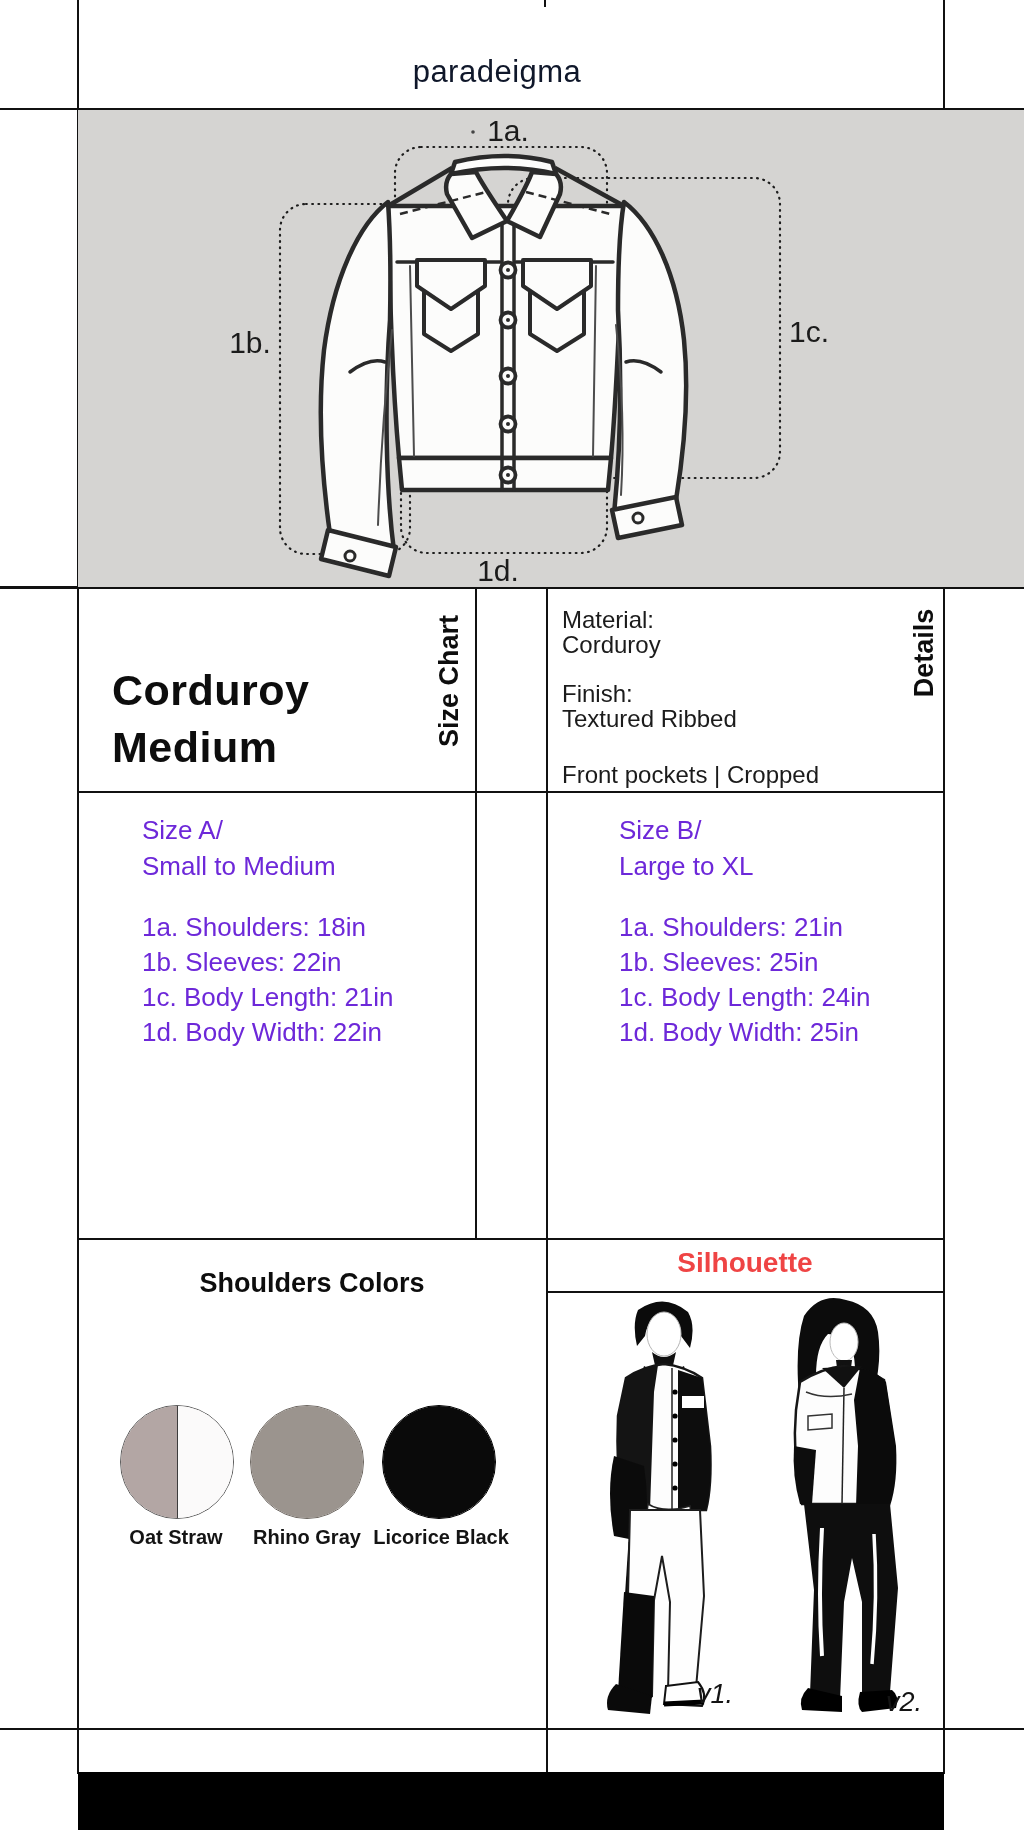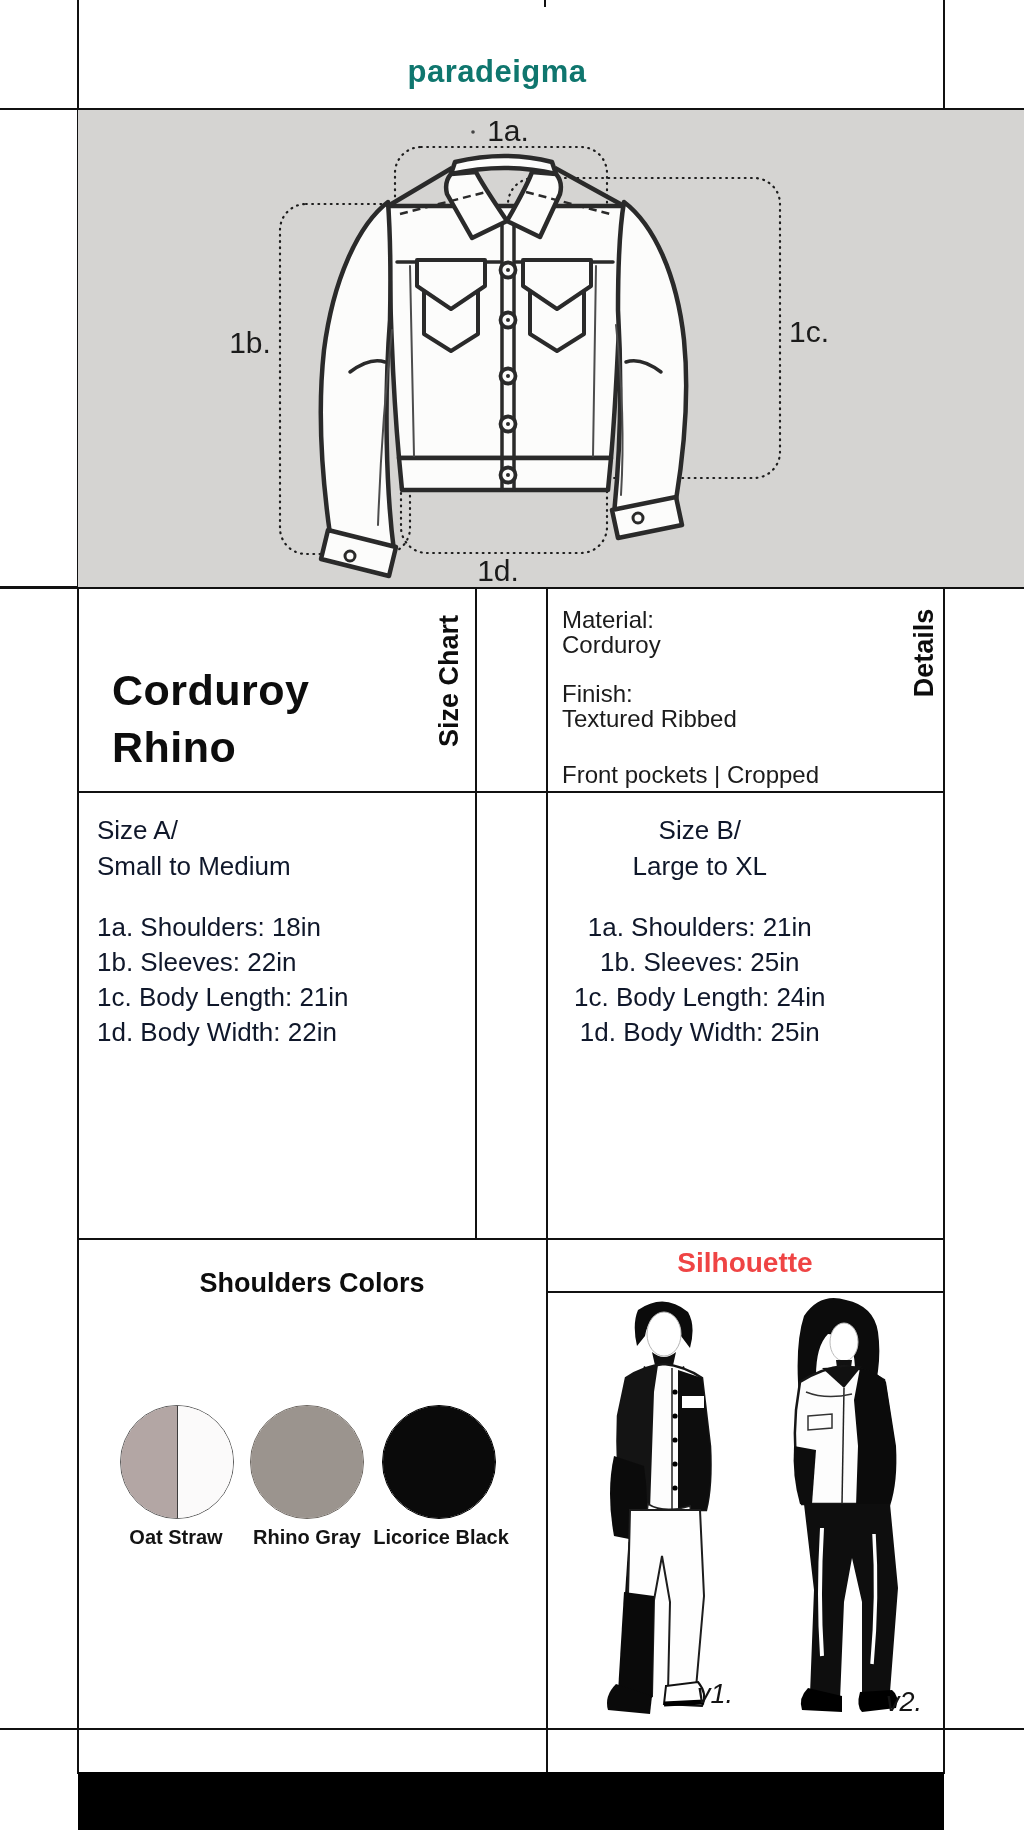--- a/index.html
+++ b/index.html
@@ -2,39 +2,39 @@
 <html><head>
 <meta charset="utf-8">
 <style>
   html,body{margin:0;padding:0;background:#ffffff;}
   .page{position:relative;width:1024px;height:1830px;background:#ffffff;
         font-family:"Liberation Sans",sans-serif;color:#111;overflow:hidden;}
   .hline,.vline{position:absolute;background:#111;}
   .abs{position:absolute;}
   
   .brand{position:absolute;top:54px;left:497px;transform:translateX(-50%);
-         font-size:31px;font-weight:700;letter-spacing:.5px;color:#0f766e;}
+         font-size:31px;font-weight:400;letter-spacing:.5px;color:#0f172a;}
   
   .panel{position:absolute;left:78px;top:110px;width:957px;height:477px;background:#d5d4d2;}
   .panel svg{display:block;}
   svg text{font-family:"Liberation Sans",sans-serif;}
   
   .title{position:absolute;left:112px;top:662px;font-size:43px;line-height:57px;
          font-weight:800;letter-spacing:.5px;color:#0d0d0d;}
   .rot{position:absolute;transform:translate(-50%,-50%) rotate(-90deg);
        font-weight:700;white-space:nowrap;color:#0d0d0d;}
   .rot-sizechart{left:449px;top:681px;font-size:27px;}
   .rot-details{left:924px;top:653px;font-size:27px;}
   
   .material{position:absolute;left:562px;top:607px;font-size:24px;line-height:25px;color:#1b1b1b;}
   .material .gap1{margin-top:24px;}
   .material .gap2{margin-top:31px;}
   
-  .sizecol{position:absolute;top:812px;font-size:26px;color:#0f172a;}
-  .sizecol.a{left:97px;}  .sizecol.b{left:574px;text-align:center;}
+  .sizecol{position:absolute;top:812px;font-size:26px;color:#6d28d9;margin-left:45px;}
+  .sizecol.a{left:97px;}  .sizecol.b{left:574px;}
   .sizecol .head{line-height:36px;}
   .sizecol .rows{margin-top:26px;line-height:35px;}
   .sizecol .rows b{font-weight:400;}
   
   .colors-heading{position:absolute;left:312px;top:1268px;transform:translateX(-50%);
                   font-size:27px;font-weight:700;color:#0d0d0d;white-space:nowrap;}
   .swatch{position:absolute;top:1405px;width:114px;height:114px;border-radius:50%;
           overflow:hidden;border:1px solid #5a5a5a;box-sizing:border-box;display:flex;}
   .swatch .half{width:50%;height:100%;}
   .swatch .half.rgt{border-left:1px solid #3c3c3c;box-sizing:border-box;}
@@ -132,21 +132,21 @@
         <text x="430" y="31">1a.</text>
         <text x="172" y="243">1b.</text>
         <text x="731" y="232">1c.</text>
         <text x="420" y="471">1d.</text>
       </g>
     </svg>
   </div>
 
   <div class="title">
     <div>Corduroy</div>
-    <div>Rhino</div>
+    <div>Medium</div>
   </div>
   <div class="rot rot-sizechart">Size Chart</div>
   <div class="rot rot-details">Details</div>
 
   <div class="material">
     <div>Material:</div>
     <div>Corduroy</div>
     <div class="gap1">Finish:</div>
     <div>Textured Ribbed</div>
     <div class="gap2">Front pockets | Cropped</div>

